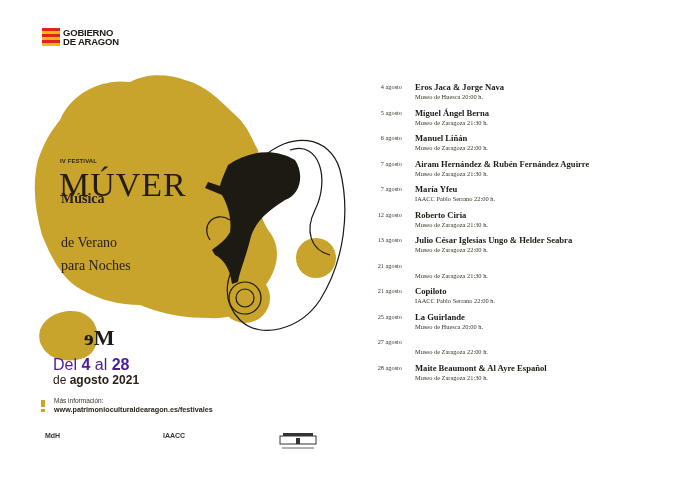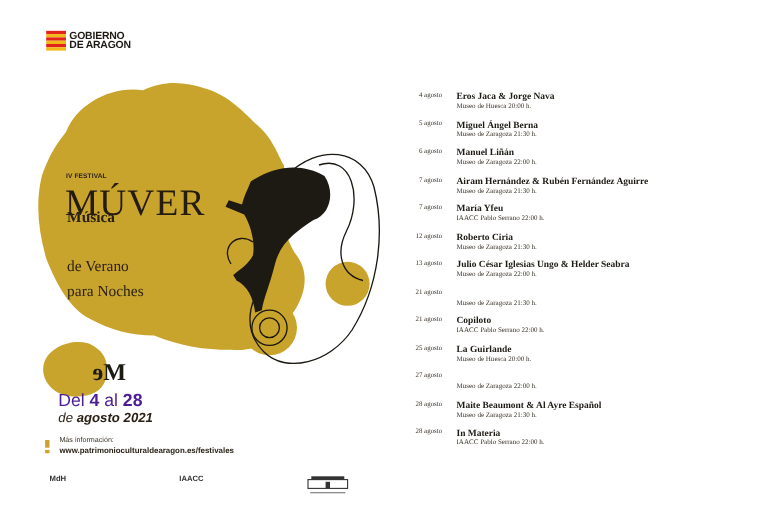--- a/index.html
+++ b/index.html
@@ -17,21 +17,21 @@
 
   .fest-label { position: absolute; left: 60px; top: 158px; font-size: 6px; font-weight: bold; color: #2a2418; letter-spacing: 0.1px; }
   .fest-title { position: absolute; left: 59px; top: 168px; font-family: "Liberation Serif", serif; font-size: 34px; line-height: 34px; color: #241c10; letter-spacing: 1px; }
   .fest-sub1 { position: absolute; left: 61px; top: 191px; font-family: "Liberation Serif", serif; font-weight: bold; font-size: 14px; line-height: 15px; color: #2a2015; }
   .fest-sub2, .fest-sub3 { position: absolute; left: 61px; font-family: "Liberation Serif", serif; font-size: 14px; line-height: 15px; color: #2a2015; }
   .fest-sub2 { top: 221px; margin-top: 37px; }
   .fest-sub3 { top: 235px; }
 
   .mono { position: absolute; left: 52px; top: 325px; font-family: "Liberation Serif", serif; font-size: 22px; font-weight: bold; color: #1d1a14; margin-left: 32px; }
   .dates1 { position: absolute; left: 53px; top: 356px; font-size: 16px; color: #4c1d95; }
-  .dates2 { position: absolute; left: 53px; top: 373px; font-size: 12px; color: #2a2015; font-style: italic; }
+  .dates2 { position: absolute; left: 53px; top: 373px; font-size: 12px; color: #2a2015; }
   .dates1 b, .dates2 b { font-weight: bold; }
 
   .info { position: absolute; left: 40px; top: 397px; display: flex; align-items: flex-end; }
   .info-icon { width: 6px; margin-right: 8px; margin-top: 1px; }
   .info-label { font-size: 6.5px; color: #3a3428; }
   .info-url { font-size: 7.2px; font-weight: bold; color: #2a2418; margin-top: 1px; }
 
   .sponsor { position: absolute; top: 432px; font-size: 6px; color: #333; }
   .mdh { left: 45px; font-weight: bold; font-size: 7px; }
   .iaacc { left: 163px; font-weight: bold; font-size: 7px; line-height: 8px; }
@@ -165,18 +165,13 @@
     </div>
   <div class="ev">
       <div class="ev-date">27 agosto</div>
       <div class="ev-venue">Museo de Zaragoza 22:00 h.</div>
     </div>
   <div class="ev">
       <div class="ev-date">28 agosto</div>
       <div class="ev-name">Maite Beaumont &amp; Al Ayre Español</div>
       <div class="ev-venue">Museo de Zaragoza 21:30 h.</div>
     </div>
-  <div class="ev">
-      <div class="ev-date">28 agosto</div>
-      <div class="ev-name">In Materia</div>
-      <div class="ev-venue">IAACC Pablo Serrano 22:00 h.</div>
-    </div>
 </div>
 
 </body></html>

